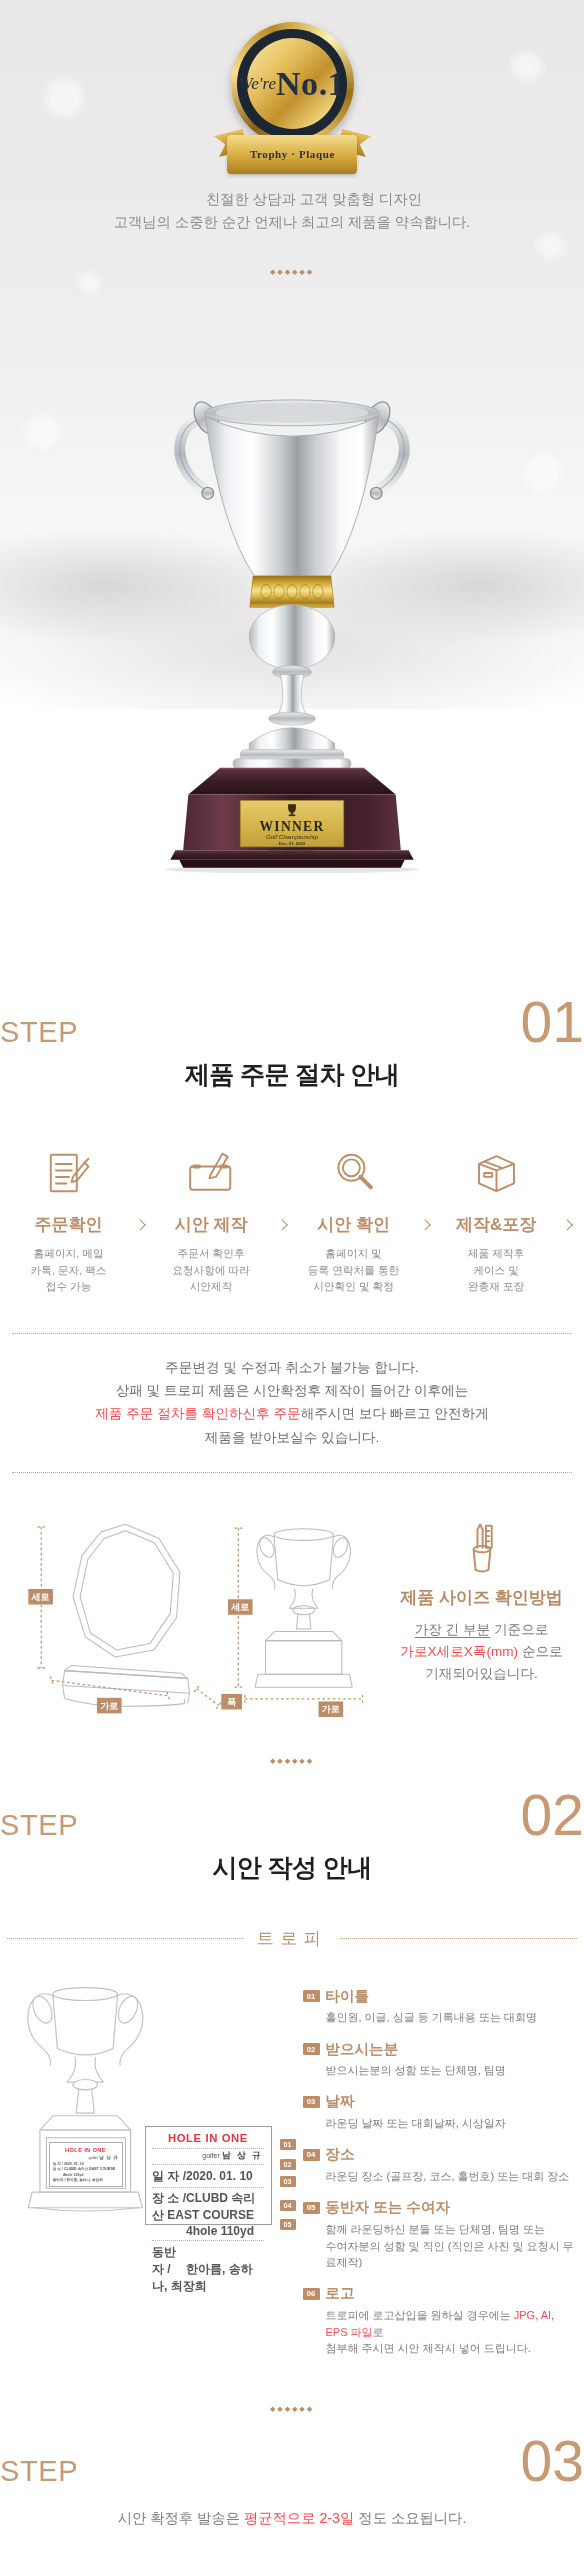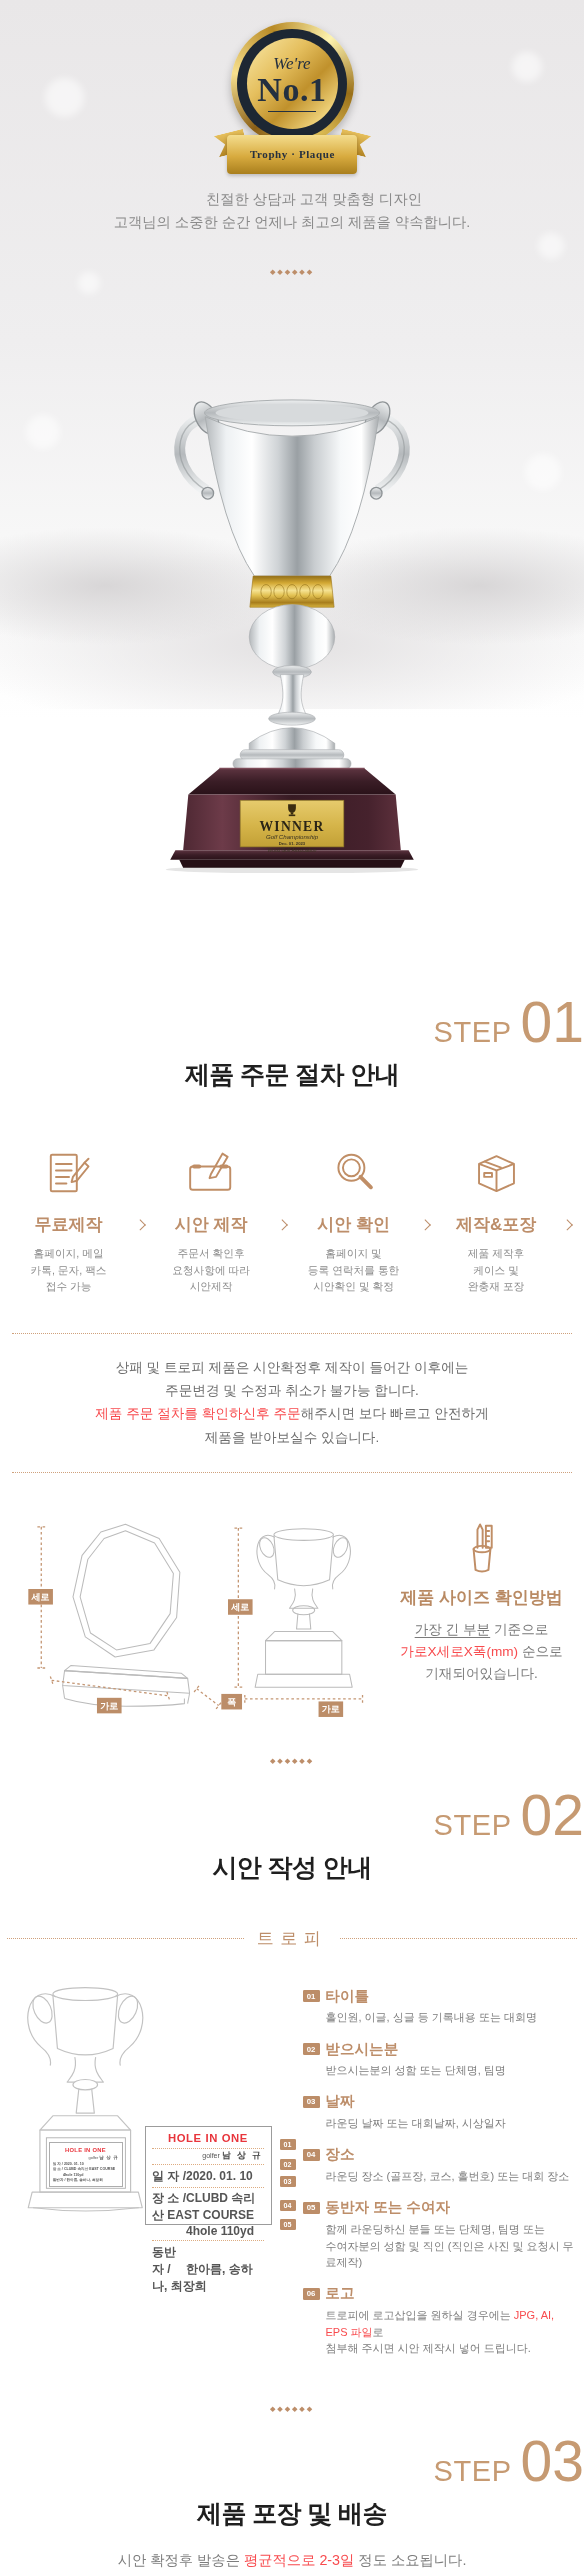--- a/index.html
+++ b/index.html
@@ -17,21 +17,21 @@
   .bokeh{position:absolute;border-radius:50%;background:rgba(255,255,255,.55);filter:blur(3.9px);}
   .hero{position:relative;text-align:center;padding-top:22px;height:367px;}
 
   
   .medal{position:relative;width:137px;height:154px;margin:0 auto;}
   .medal-ring{position:absolute;left:7.1px;top:0;width:123px;height:123px;border-radius:50%;
     background:conic-gradient(from 220deg,#8a5f17,#f7e08e,#b88a25,#fdf3b0,#9a7018,#e8c95f,#8a5f17);
     box-shadow:0 3.9px 9px rgba(0,0,0,.25);}
   .medal-navy{position:absolute;left:13.6px;top:6.5px;width:110px;height:110px;border-radius:50%;background:#1d2733;}
   .medal-core{position:absolute;left:23px;top:16px;width:91px;height:91px;border-radius:50%;
-    background:linear-gradient(135deg,#f9e9a8 0%,#e5bf5e 35%,#c0912c 60%,#efd27a 85%);display:flex;flex-direction:column;align-items:center;justify-content:center;}
+    background:linear-gradient(135deg,#f9e9a8 0%,#e5bf5e 35%,#c0912c 60%,#efd27a 85%);display:flex;align-items:center;justify-content:center;}
   .medal-were{font-style:italic;font-family:"Liberation Serif","DejaVu Serif",serif;font-size:17px;color:#243040;line-height:1;}
   .medal-no1{font-family:"Liberation Serif","DejaVu Serif",serif;font-weight:bold;font-size:34px;color:#243040;line-height:1.05;letter-spacing:0.6px;}
   .medal-underline{width:48px;border-top:1.9px solid #243040;margin-top:3.9px;}
   .ribbon{position:absolute;left:-7.8px;top:109px;width:153px;height:30px;}
   .ribbon-band{position:absolute;left:11.7px;top:3.9px;width:130px;height:39px;border-radius:3.9px;
     background:linear-gradient(180deg,#f4dd8e 0%,#d8ab3f 55%,#a97f1d 100%);
     display:flex;align-items:center;justify-content:center;box-shadow:0 1.9px 3.9px rgba(0,0,0,.2);}
   .ribbon-tail{position:absolute;top:1.3px;width:30px;height:22px;background:linear-gradient(180deg,#e7c05c,#b18322);}
   .ribbon-tail.left{left:0;transform:rotate(-14deg);clip-path:polygon(0 0,100% 0,100% 100%,0 100%,30% 50%);}
   .ribbon-tail.right{right:0;transform:rotate(14deg);clip-path:polygon(0 0,100% 0,70% 50%,100% 100%,0 100%);}
@@ -45,21 +45,21 @@
   
   .product{position:relative;height:519px;}
   .stadium{position:absolute;left:0;top:6.5px;width:100%;height:324px;
     background:
       radial-gradient(ellipse 272px 84px at 18% 62%, #d8d6d7 0%, rgba(216,214,215,0) 70%),
       radial-gradient(ellipse 272px 84px at 82% 62%, #d8d6d7 0%, rgba(216,214,215,0) 70%),
       radial-gradient(ellipse 454px 130px at 50% 80%, #e3e1e2 0%, rgba(227,225,226,0) 75%);}
   .trophy-photo{position:relative;display:block;margin:11.7px auto 0;}
 
   
-  .step-head{display:flex;justify-content:flex-end;align-items:baseline;gap:9px;color:var(--tan-step);}
+  .step-head{display:flex;justify-content:space-between;align-items:baseline;gap:9px;color:var(--tan-step);}
   .step-word{font-size:29px;font-weight:500;letter-spacing:0.6px;}
   .step-num{font-size:57px;font-weight:400;line-height:.9;}
   .section-heading{text-align:center;font-size:25px;font-weight:bold;color:#1f1f1f;margin-top:9px;letter-spacing:-0.6px;}
 
   
   .steps-row{width:570px;margin:54px auto 0;display:flex;align-items:flex-start;}
   .step-item{flex:1;text-align:center;}
   .step-icon{height:54px;display:flex;align-items:flex-end;justify-content:center;}
   .step-title{margin-top:14.3px;font-size:17px;font-weight:bold;color:var(--tan);}
   .step-desc{margin-top:9px;font-size:10.7px;color:var(--gray);line-height:1.55;}
@@ -273,21 +273,21 @@
           <svg width="52" height="52" viewBox="0 0 80 80" fill="none" stroke="#c08e66" stroke-width="3" stroke-linecap="round" stroke-linejoin="round">
             <rect x="12" y="12" width="40" height="56" rx="2"></rect>
             <line x1="20" y1="26" x2="44" y2="26"></line>
               <line x1="20" y1="36" x2="44" y2="36"></line>
             <line x1="20" y1="46" x2="40" y2="46"></line>
               <line x1="20" y1="56" x2="36" y2="56"></line>
             <path d="M46,46 L64,24 L70,30 L52,52 L44,54 Z"></path>
               <line x1="64" y1="24" x2="70" y2="18"></line>
           </svg>
         </div>
-        <div class="step-title">무료제작</div>
+        <div class="step-title">주문확인</div>
         <div class="step-desc">
           <span style="display:block">홈페이지, 메일</span>
           <span style="display:block">카톡, 문자, 팩스</span>
           <span style="display:block">접수 가능</span>
         </div>
       </div>
       <div class="chev-wrap">
           <div class="chev"></div>
         </div>
 
@@ -347,22 +347,22 @@
           <span style="display:block">완충재 포장</span>
         </div>
       </div>
       <div class="chev-wrap">
           <div class="chev"></div>
         </div>
 
     </div>
 
     <div class="notice">
+      <span style="display:block">주문변경 및 수정과 취소가 불가능 합니다.</span>
       <span style="display:block">상패 및 트로피 제품은 시안확정후 제작이 들어간 이후에는</span>
-      <span style="display:block">주문변경 및 수정과 취소가 불가능 합니다.</span>
       <span style="display:block"><span class="red">제품 주문 절차를 확인하신후 주문</span><span>해주시면 보다 빠르고 안전하게</span></span>
       <span style="display:block">제품을 받아보실수 있습니다.</span>
     </div>
   </div>
 
   <div class="size-guide">
     <svg class="sg-plaque" width="217" height="204" viewBox="0 0 335 315">
       <g fill="none" stroke="#bbbbbb" stroke-width="1.6" stroke-linejoin="round">
         <polygon points="152,22 204,44 236,96 231,166 196,216 136,227 90,196 71,134 85,70 114,34"></polygon>
         <polygon points="152,32 197,51 226,98 221,160 190,206 138,216 98,190 82,134 94,76 119,44"></polygon>
@@ -556,21 +556,20 @@
     </div>
   </div>
 
   <div class="center-div diamonds" style="margin-top:34px;">◆◆◆◆◆◆</div>
 
   <div style="margin-top:23px;">
     <div class="step-head">
       <span class="step-word">STEP</span>
       <span class="step-num">03</span>
     </div>
-    <div class="section-heading">제품 포장 및 배송</div>
     <div class="step3-sub">
       <span>시안 확정후 발송은 </span><span class="red">평균적으로 2-3일</span><span> 정도 소요됩니다.</span>
     </div>
 
   </div>
 
 </div>
 
 
 </body></html>

